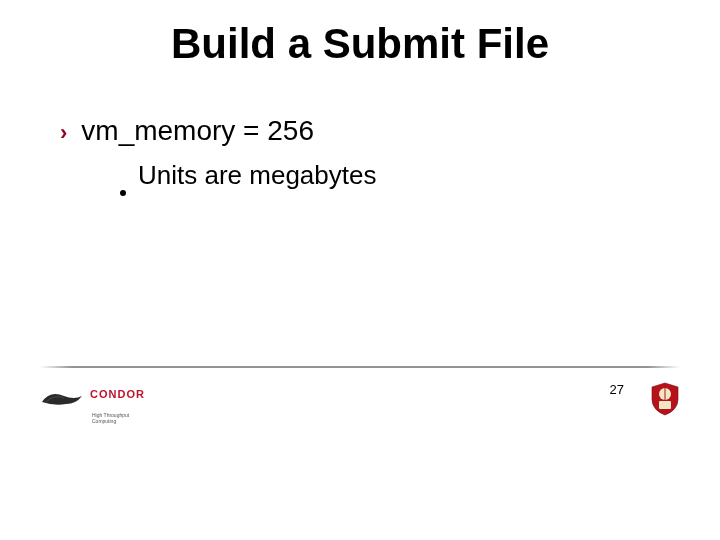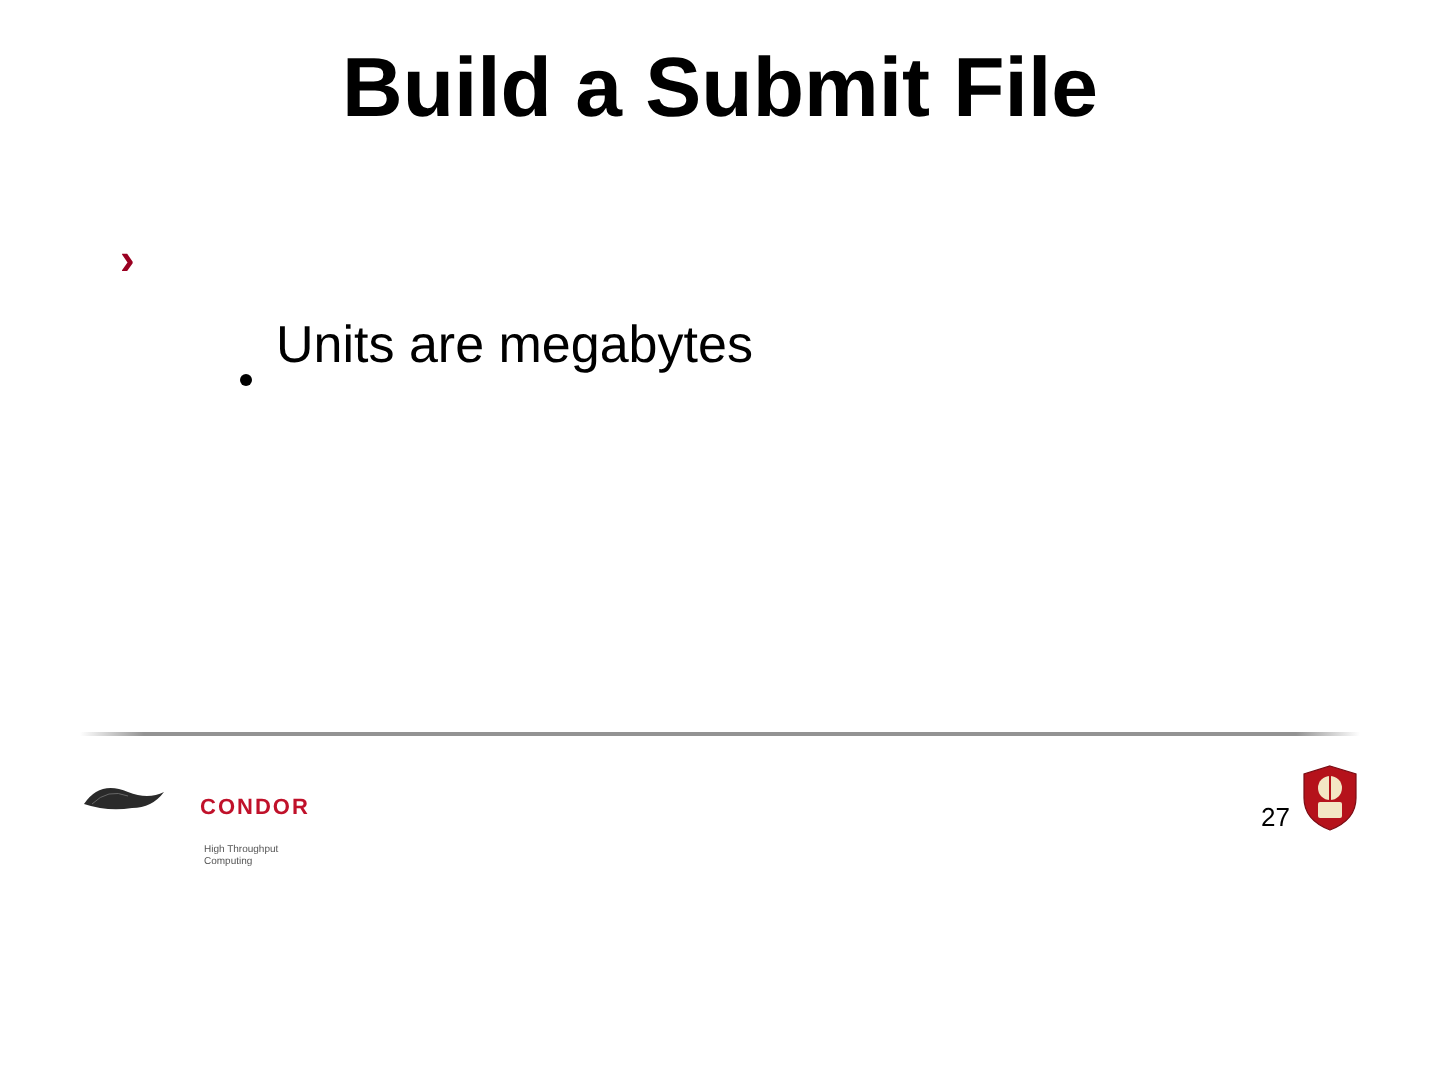--- a/index.html
+++ b/index.html
@@ -9,39 +9,40 @@
   .body-area { position: absolute; top: 115px; left: 60px; right: 60px; }
   .bullet-row { display: flex; align-items: baseline; margin-bottom: 6px; }
   .bullet-chevron { font-size: 22px; line-height: 30px; color: #9a0021; margin-right: 14px; font-family: Arial, sans-serif; font-weight: bold; }
   .bullet-text { font-size: 28px; }
   .subbullet-row { display: flex; align-items: baseline; margin-left: 60px; margin-top: 12px; }
   .subbullet-dot { width: 6px; height: 6px; background: #000; border-radius: 50%; margin-right: 12px; position: relative; top: 12px; flex-shrink: 0; }
   .subbullet-text { font-size: 26px; }
   .footer { position: absolute; left: 40px; right: 40px; bottom: 28px; }
   .footer-line { height: 2px; background: linear-gradient(to right, rgba(120,120,120,0) 0%, rgba(120,120,120,0.8) 5%, rgba(120,120,120,0.8) 95%, rgba(120,120,120,0) 100%); margin-bottom: 14px; }
   .footer-row { display: flex; align-items: center; justify-content: space-between; }
-  .logo-left { display: flex; align-items: flex-end; gap: 16px; }
+  .logo-left { display: flex; align-items: flex-start; gap: 6px; }
   .condor-wing { width: 44px; height: 22px; position: relative; }
   .condor-text { font-family: Arial, sans-serif; font-size: 11px; letter-spacing: 1px; color: #c0112a; font-weight: bold; }
   .condor-sub { font-family: Arial, sans-serif; font-size: 5px; color: #555; position: absolute; margin-top: 12px; margin-left: 2px; }
   .footer-center { flex: 1; text-align: center; font-family: Arial, sans-serif; font-size: 12px; font-weight: bold; color: #000; }
-  .footer-right { display: flex; align-items: flex-end; gap: 5px; }
+  .footer-right { display: flex; align-items: flex-start; gap: 26px; }
   .page-num { font-family: Arial, sans-serif; font-size: 13px; color: #000; }
   .crest { width: 30px; height: 34px; position: relative; }
 </style>
 </head>
 <body>
 
 <div class="slide">
 
   <div class="title">Build a Submit File</div>
 
   <div class="body-area">
     <div class="bullet-row">
       <span class="bullet-chevron">›</span>
+      <span class="bullet-text">vm_memory = 256</span>
     </div>
     <div class="subbullet-row">
       <span class="subbullet-dot"></span>
       <span class="subbullet-text">Units are megabytes</span>
     </div>
   </div>
 
   <div class="footer">
     <div class="footer-line"></div>
     <div class="footer-row">

